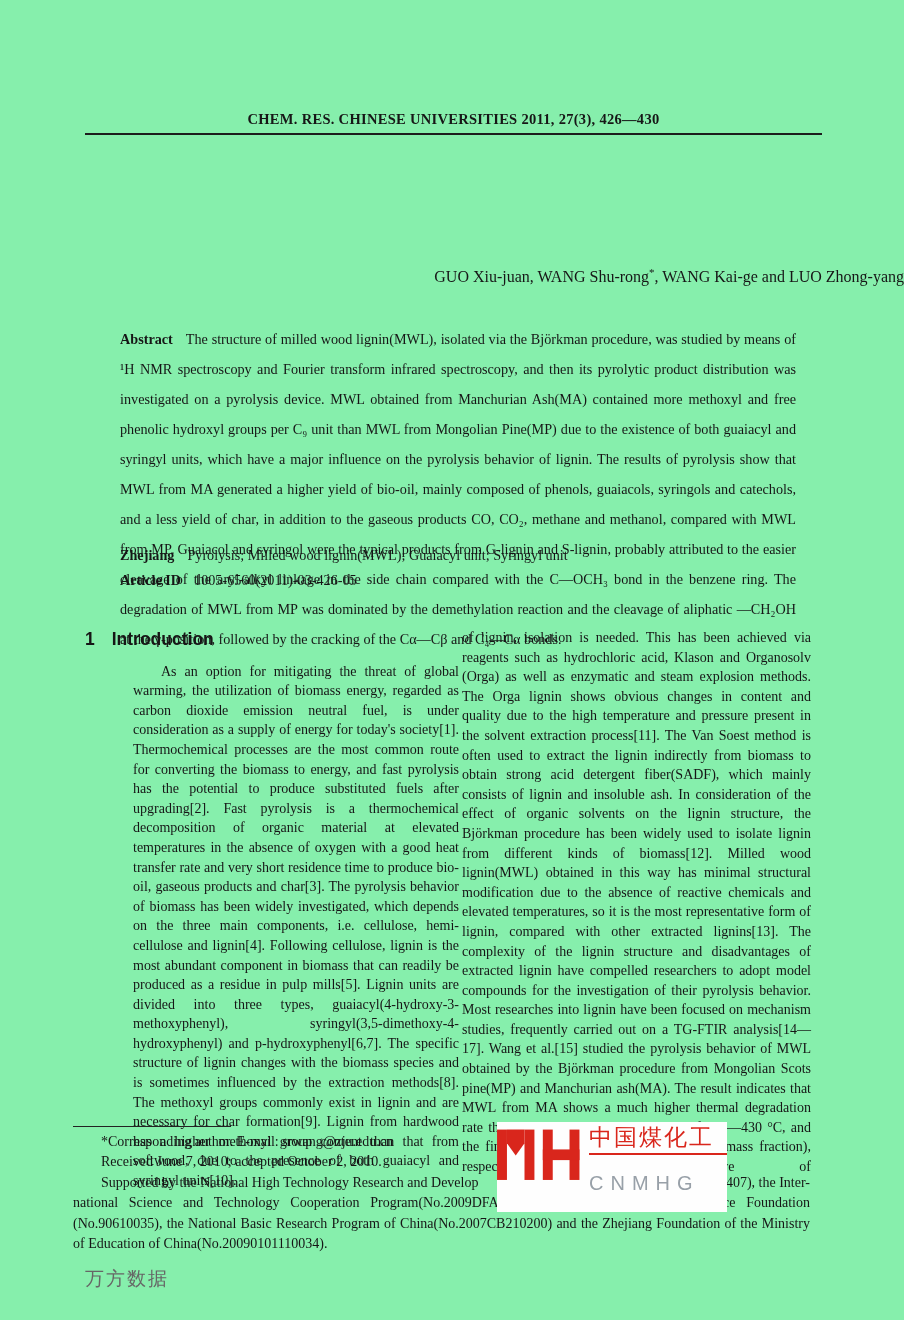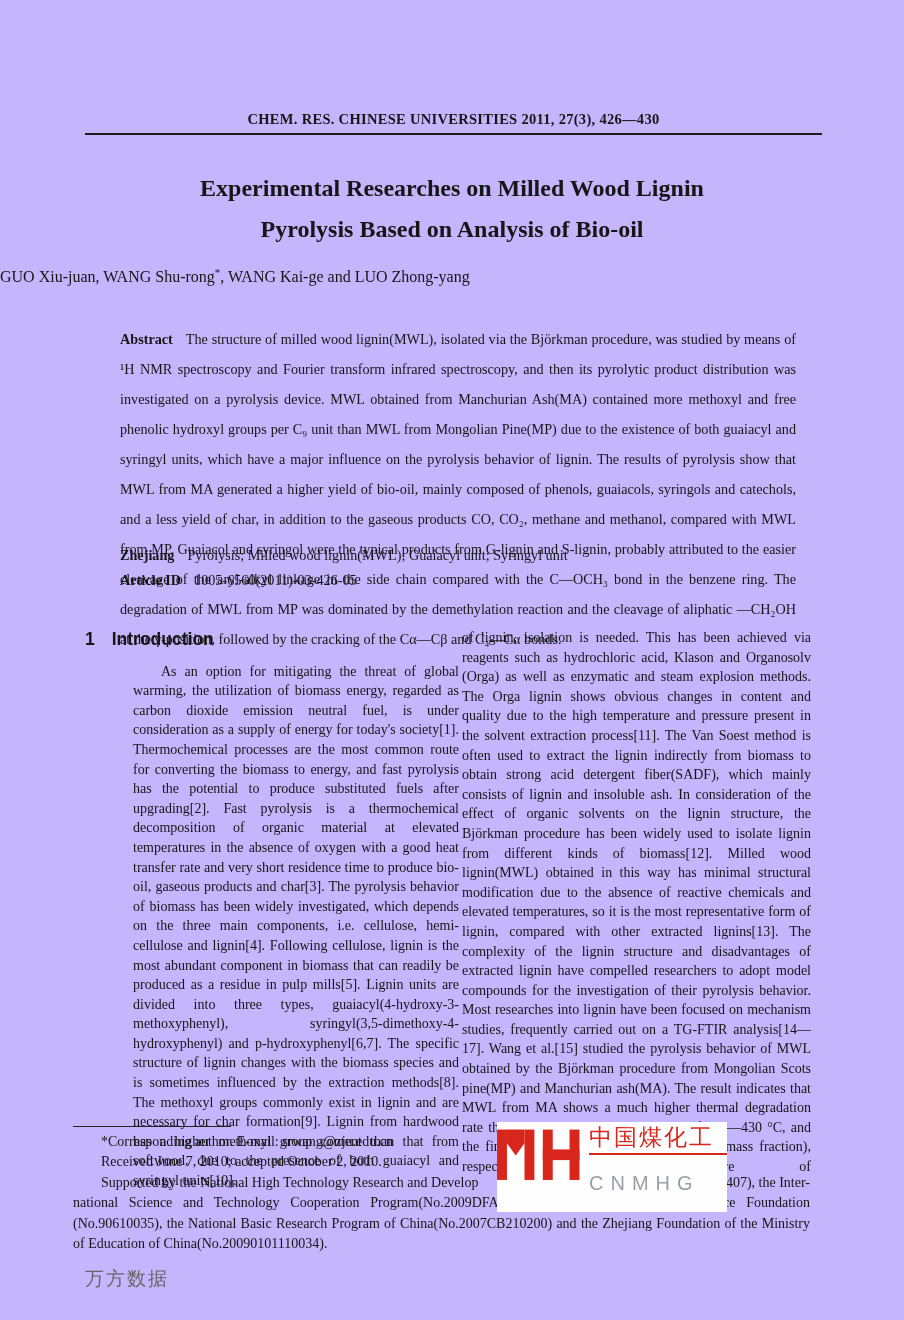--- a/index.html
+++ b/index.html
@@ -1,39 +1,39 @@
 <!DOCTYPE html>
 <html><head>
 <meta charset="utf-8">
 <style>
   html,body { margin:0; padding:0; background:#e8e8e8; }
   .page {
     position:relative;
     width:904px; height:1320px;
     margin:0 auto;
-    background:#c4b5fd;
+    background:#86efac;
     color:#161616;
     font-family:"Liberation Serif", serif;
     overflow:hidden;
   }
   .journal-header {
     position:absolute; top:111px; left:85px; width:737px;
     text-align:center; font-size:14.5px; font-weight:600; letter-spacing:0.3px;
   }
   .header-rule {
     position:absolute; top:133px; left:85px; width:737px;
     border-top:2.2px solid #1c1c1c; height:0;
   }
   .paper-title {
     position:absolute; top:168px; left:0; width:904px;
     text-align:center; font-size:24px; font-weight:700; line-height:41px;
   }
   .authors {
     position:absolute; top:266px; left:0; width:904px;
-    text-align:left; font-size:16px;
+    text-align:right; font-size:16px;
   }
   .authors sup { font-size:11px; vertical-align:super; }
   .affiliation {
     position:absolute; top:292px; left:0; width:904px;
     text-align:center; font-size:14.5px; font-style:italic; font-weight:600;
   }
   .abstract-block {
     position:absolute; top:324px; left:120px; width:676px;
     font-size:14.2px; line-height:30px; text-align:justify;
   }
@@ -86,24 +86,20 @@
   }
 </style>
 </head>
 <body>
 
 <div class="page">
 
   <div class="journal-header">CHEM. RES. CHINESE UNIVERSITIES 2011, 27(3), 426—430</div>
   <div class="header-rule"></div>
 
-  <div class="paper-title">
-    <div>Experimental Researches on Milled Wood Lignin</div>
-    <div>Pyrolysis Based on Analysis of Bio-oil</div>
-  </div>
 
   <div class="authors"><span>GUO Xiu-juan, WANG Shu-rong</span><sup>*</sup><span>, WANG Kai-ge and LUO Zhong-yang</span></div>
 
 
   <div class="abstract-block"><span class="lbl">Abstract</span><span>The structure of milled wood lignin(MWL), isolated via the Björkman procedure, was studied by means of ¹H NMR spectroscopy and Fourier transform infrared spectroscopy, and then its pyrolytic product distribution was investigated on a pyrolysis device. MWL obtained from Manchurian Ash(MA) contained more methoxyl and free phenolic hydroxyl groups per C₉ unit than MWL from Mongolian Pine(MP) due to the existence of both guaiacyl and syringyl units, which have a major influence on the pyrolysis behavior of lignin. The results of pyrolysis show that MWL from MA generated a higher yield of bio-oil, mainly composed of phenols, guaiacols, syringols and catechols, and a less yield of char, in addition to the gaseous products CO, CO₂, methane and methanol, compared with MWL from MP. Guaiacol and syringol were the typical products from G-lignin and S-lignin, probably attributed to the easier cleavage of the aryl-alkyl linkage in the side chain compared with the C—OCH₃ bond in the benzene ring. The degradation of MWL from MP was dominated by the demethylation reaction and the cleavage of aliphatic —CH₂OH at the γ-position, followed by the cracking of the Cα—Cβ and C₄—Cα bonds.</span></div>
 
   <div class="kw-line meta-line"><span class="lbl">Zhejiang</span><span>Pyrolysis; Milled wood lignin(MWL); Guaiacyl unit; Syringyl unit</span></div>
 
   <div class="aid-line meta-line"><span class="lbl">Article ID</span><span>1005-6560(2011)-03-426-05</span></div>
 

